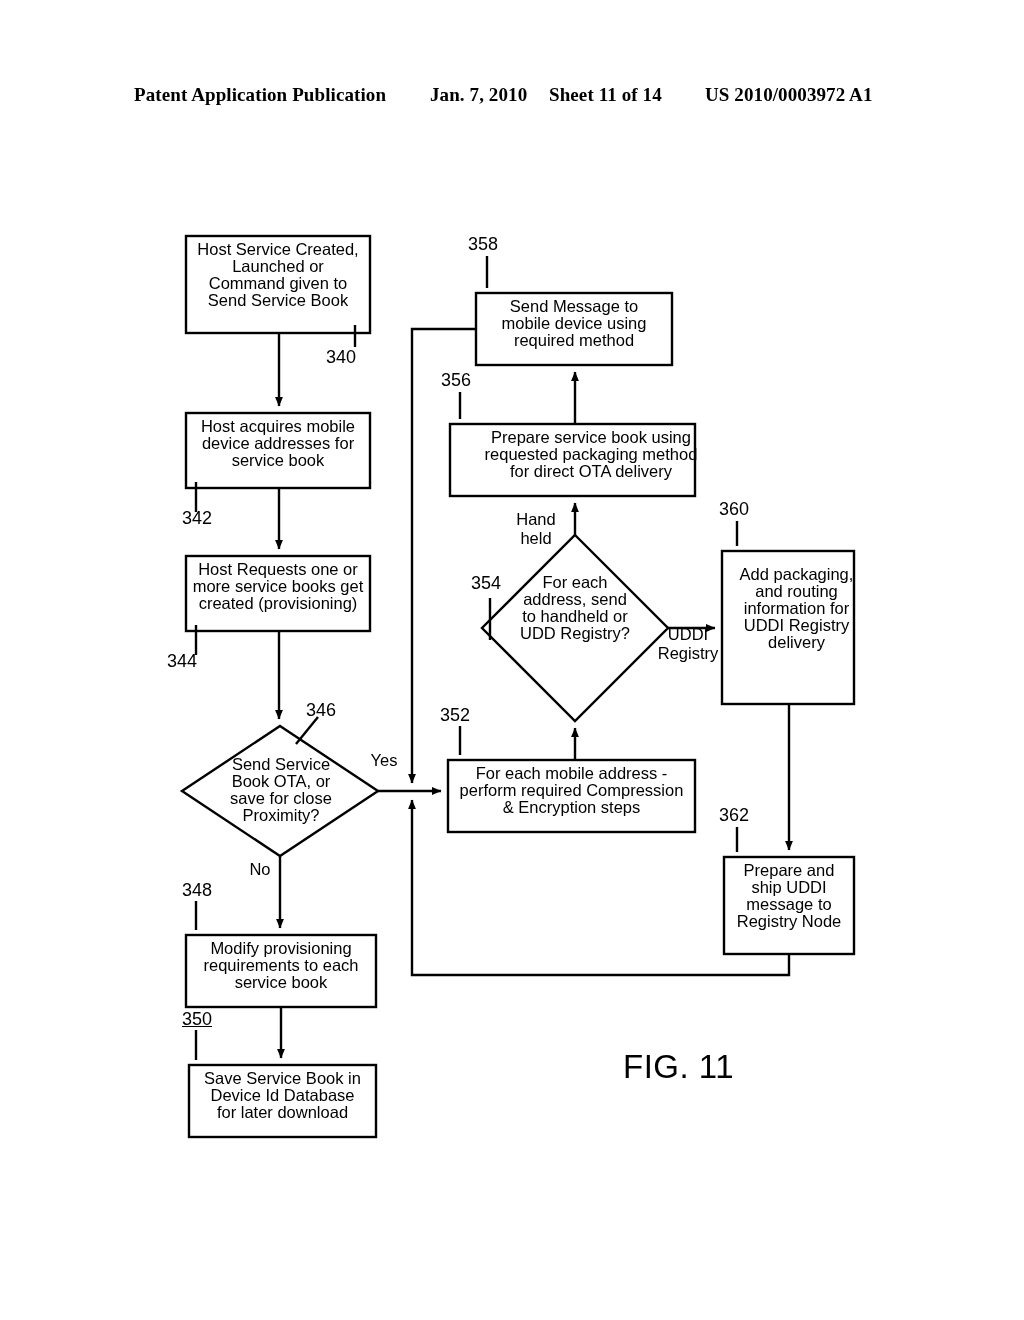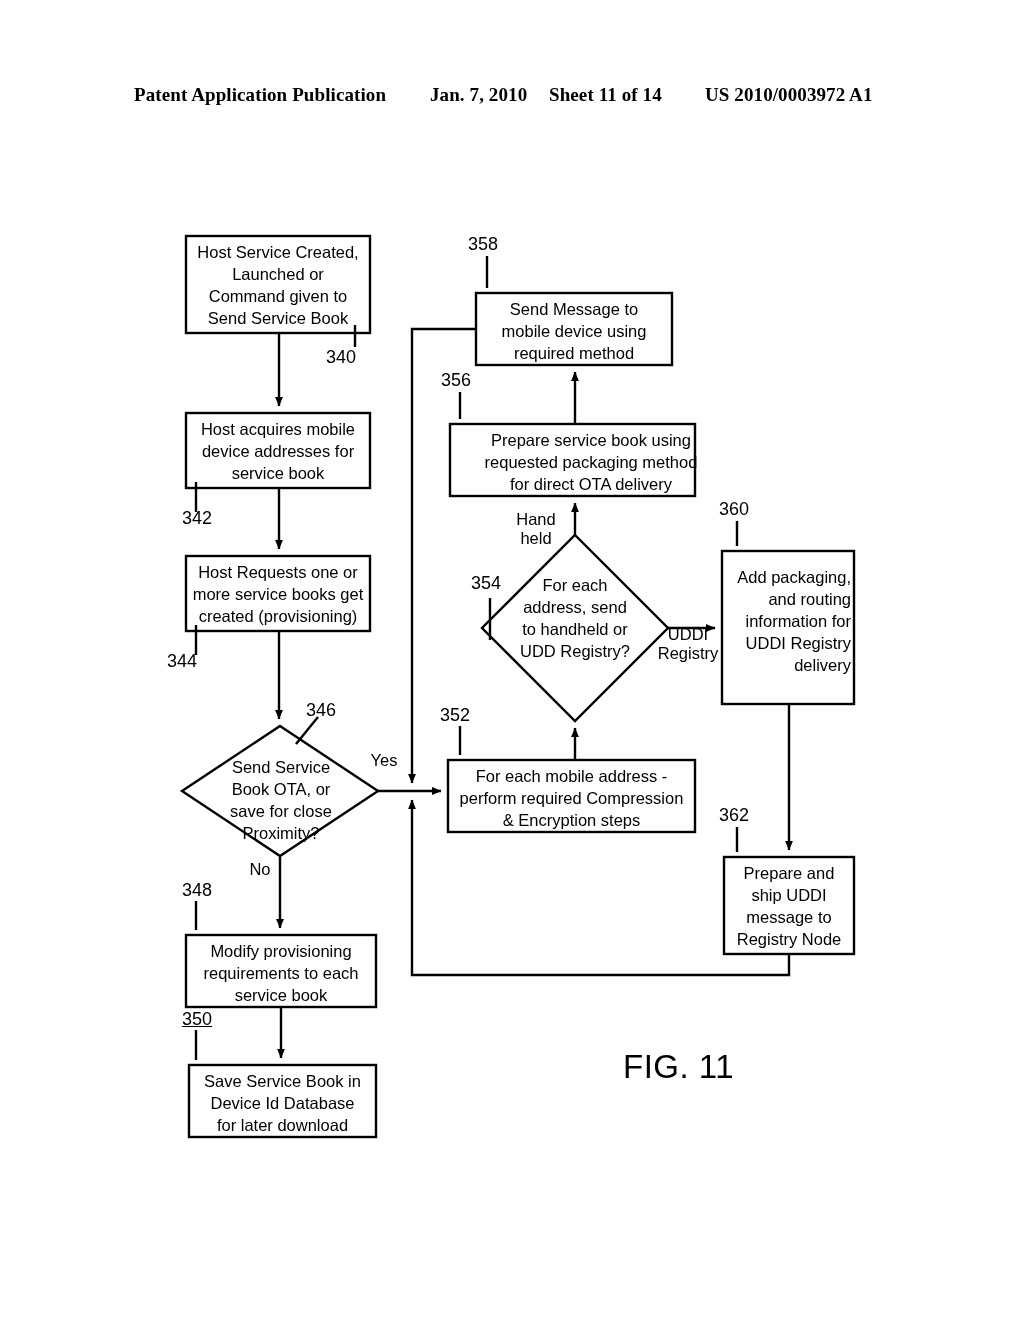--- a/index.html
+++ b/index.html
@@ -39,21 +39,21 @@
     font-family:"Liberation Sans", sans-serif;
     letter-spacing:.5px;
     white-space:nowrap;
   }
 
   
   .node-text{
     position:absolute;
     text-align:center;
     font-size:16.5px;
-    line-height:22px;
+    line-height:17px;
     font-family:"Liberation Sans", sans-serif;
     white-space:pre-line;
     color:#000;
   }
   .ref{
     position:absolute;
     font-size:18px;
     font-family:"Liberation Sans", sans-serif;
     white-space:nowrap;
   }
@@ -163,21 +163,21 @@
   <div class="node-text" style="left:501px;top:574px;width:148px;">For each
 address, send
 to handheld or
 UDD Registry?</div>
   <div class="node-text" style="left:450px;top:429px;width:282px;">Prepare service book using
 requested packaging method
 for direct OTA delivery</div>
   <div class="node-text" style="left:476px;top:298px;width:196px;">Send Message to
 mobile device using
 required method</div>
-  <div class="node-text" style="left:702px;top:566px;width:149px;text-align:right;">Add packaging,
+  <div class="node-text" style="left:722px;top:566px;width:149px;">Add packaging,
 and routing
 information for
 UDDI Registry
 delivery</div>
   <div class="node-text" style="left:724px;top:862px;width:130px;">Prepare and
 ship UDDI
 message to
 Registry Node</div>
 
   <div class="ref" style="left:326px;top:347px;">340</div>

